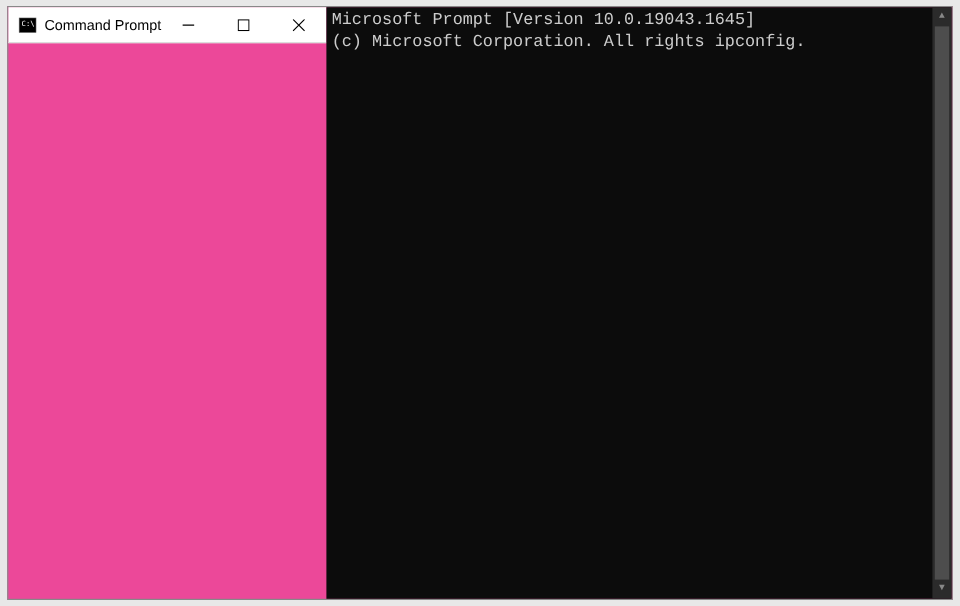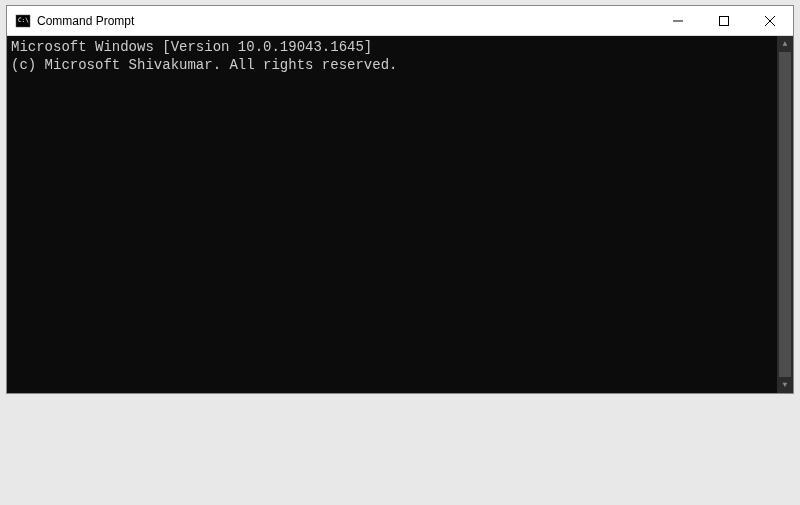--- a/index.html
+++ b/index.html
@@ -9,26 +9,25 @@
     }
     body {
       width: 800px;
       height: 505px;
       background: #e8e8e8;
       font-family: 'Segoe UI', Tahoma, sans-serif;
       overflow: hidden;
     }
     .window {
       width: 788px;
-      height: 389px;
+      height: 495px;
       margin: 5px 6px;
-      background: #22c55e;
+      background: #ec4899;
       border: 1px solid #888;
       display: flex;
-      flex-direction: column;
     }
     .titlebar {
       height: 30px;
       background: #fff;
       display: flex;
       align-items: center;
       padding-left: 8px;
       border-bottom: 1px solid #ddd;
     }
     .titlebar-icon {
@@ -143,22 +142,22 @@
       </div>
       <div class="win-btn close">
         <svg width="10" height="10" viewBox="0 0 10 10">
             <line x1="0" y1="0" x2="10" y2="10" stroke="#000" stroke-width="1"></line>
             <line x1="10" y1="0" x2="0" y2="10" stroke="#000" stroke-width="1"></line>
           </svg>
       </div>
     </div>
   </div>
   <div class="terminal">
-    <div class="terminal-line">Microsoft Windows [Version 10.0.19043.1645]</div>
-    <div class="terminal-line">(c) Microsoft Shivakumar. All rights reserved.</div>
+    <div class="terminal-line">Microsoft Prompt [Version 10.0.19043.1645]</div>
+    <div class="terminal-line">(c) Microsoft Corporation. All rights ipconfig.</div>
     <div class="blank-row"></div>
     <div class="scrollbar">
       <div class="scroll-arrow up">▲</div>
       <div class="scrollbar-track">
         <div class="scrollbar-thumb"></div>
       </div>
       <div class="scroll-arrow down">▼</div>
     </div>
   </div>
 </div>

